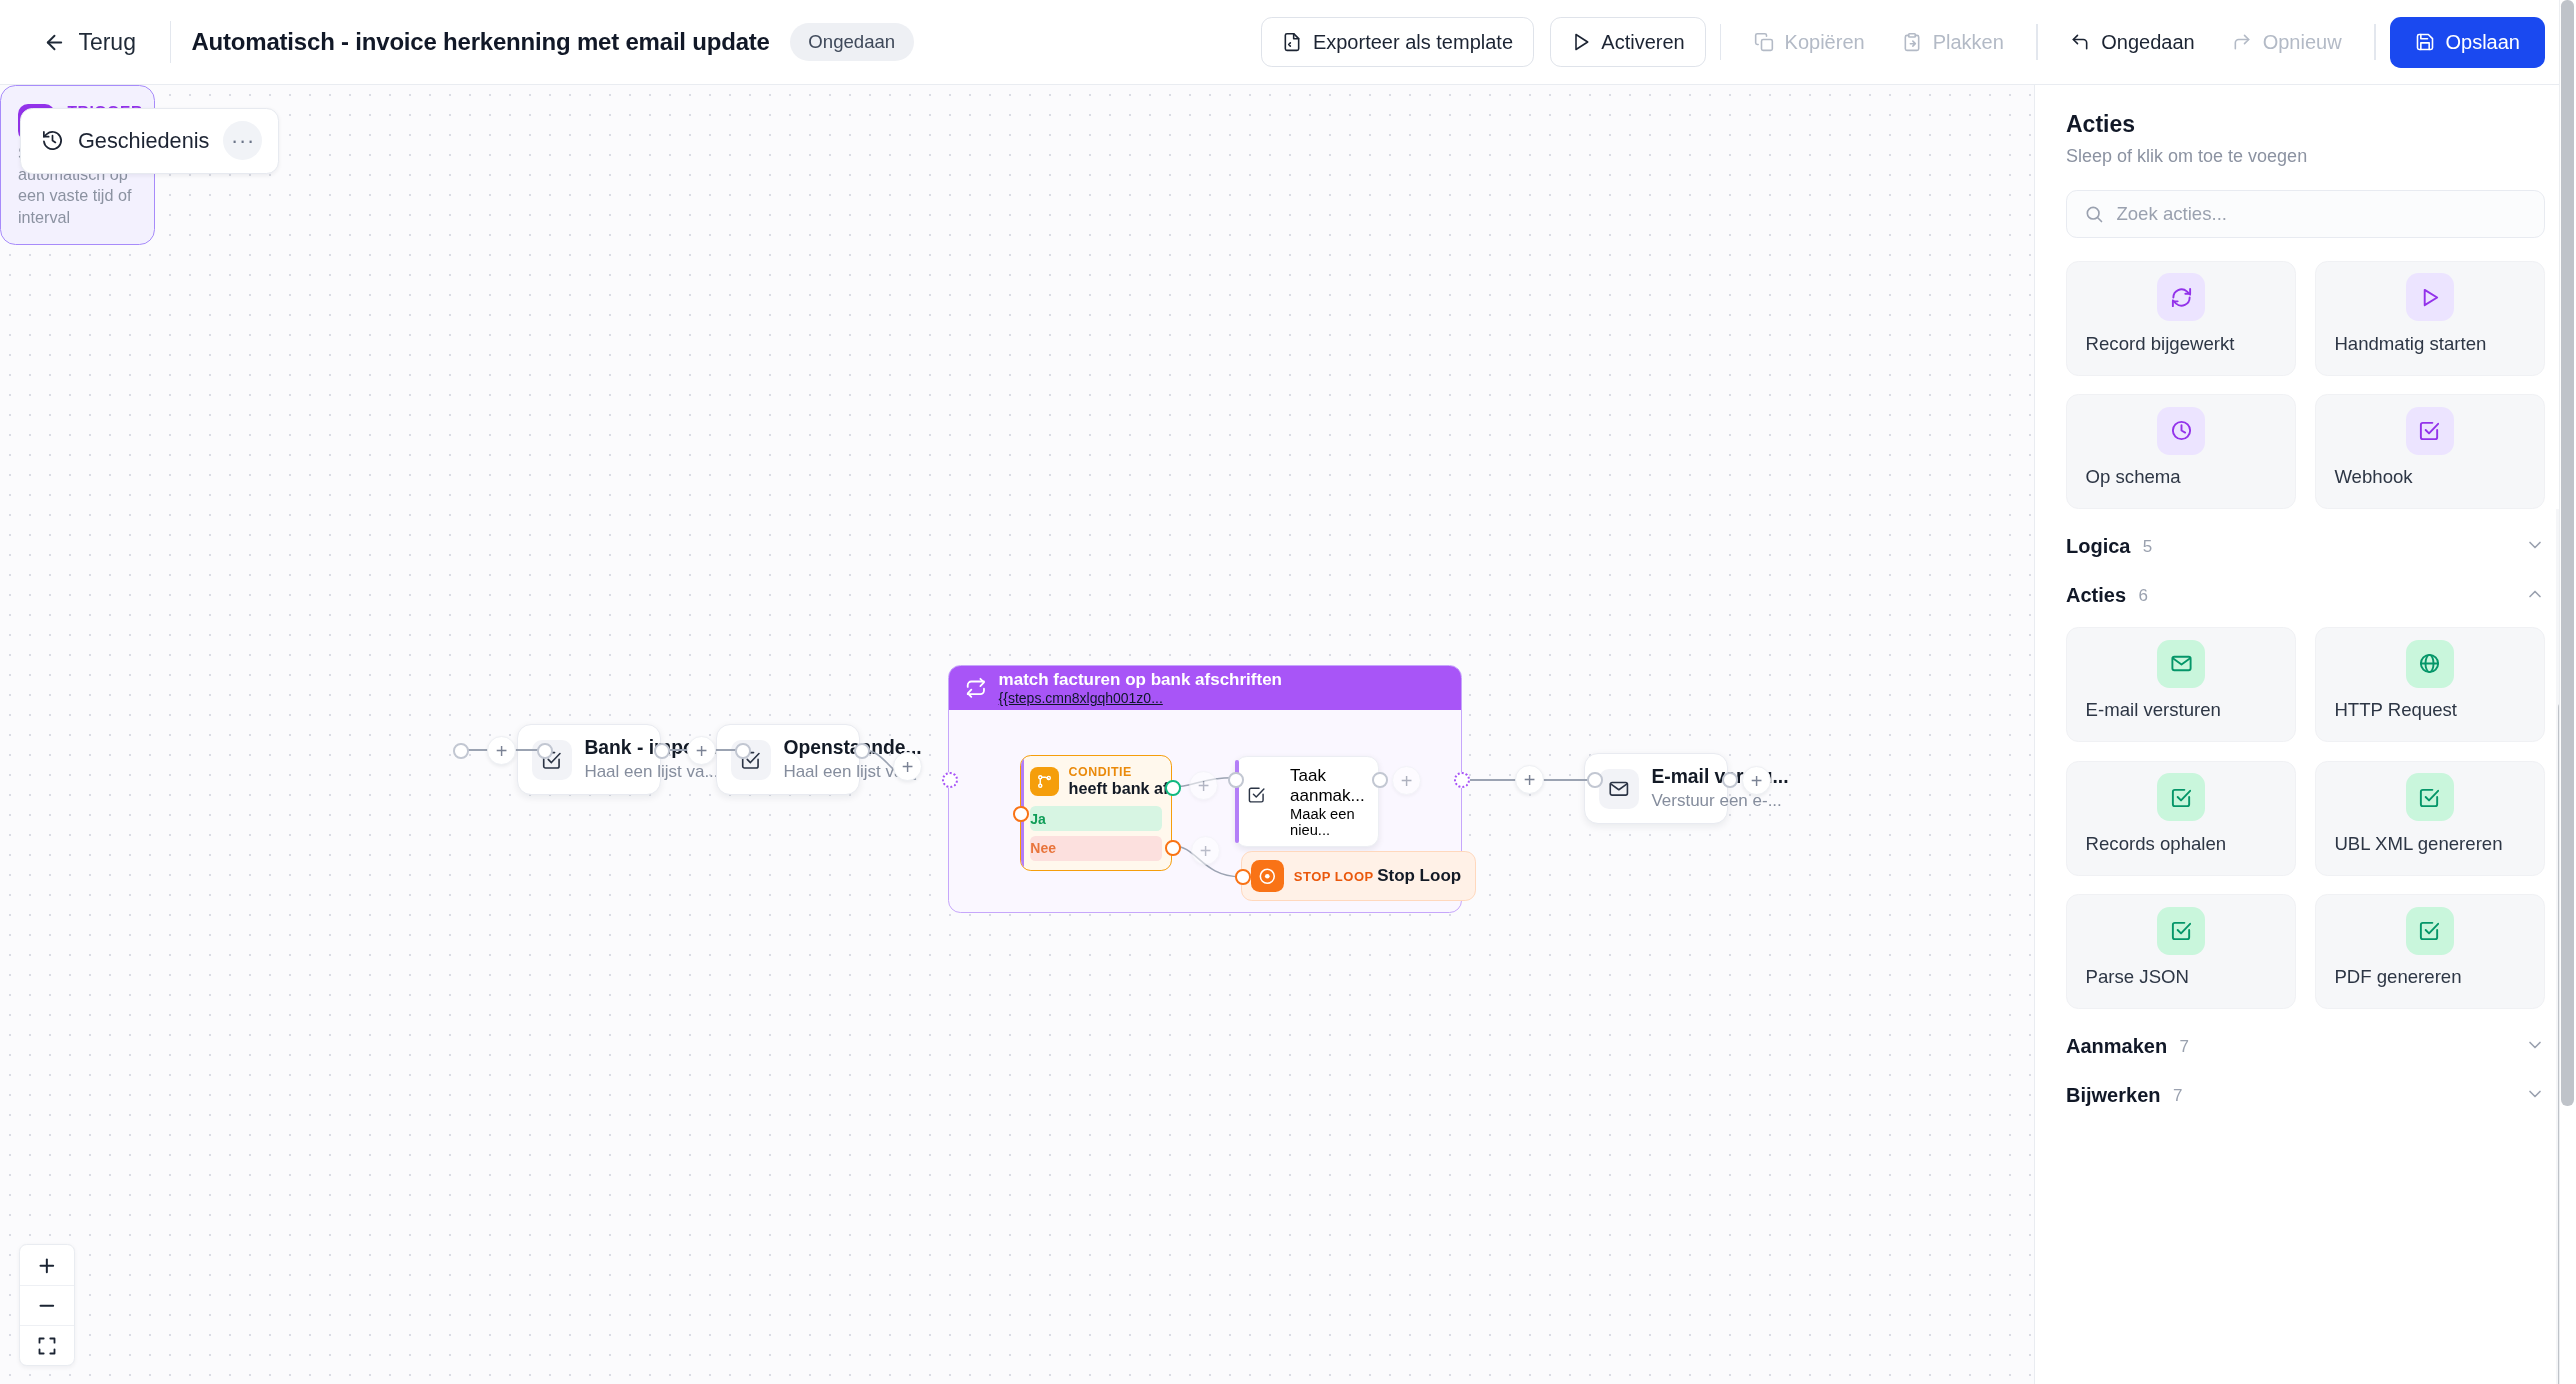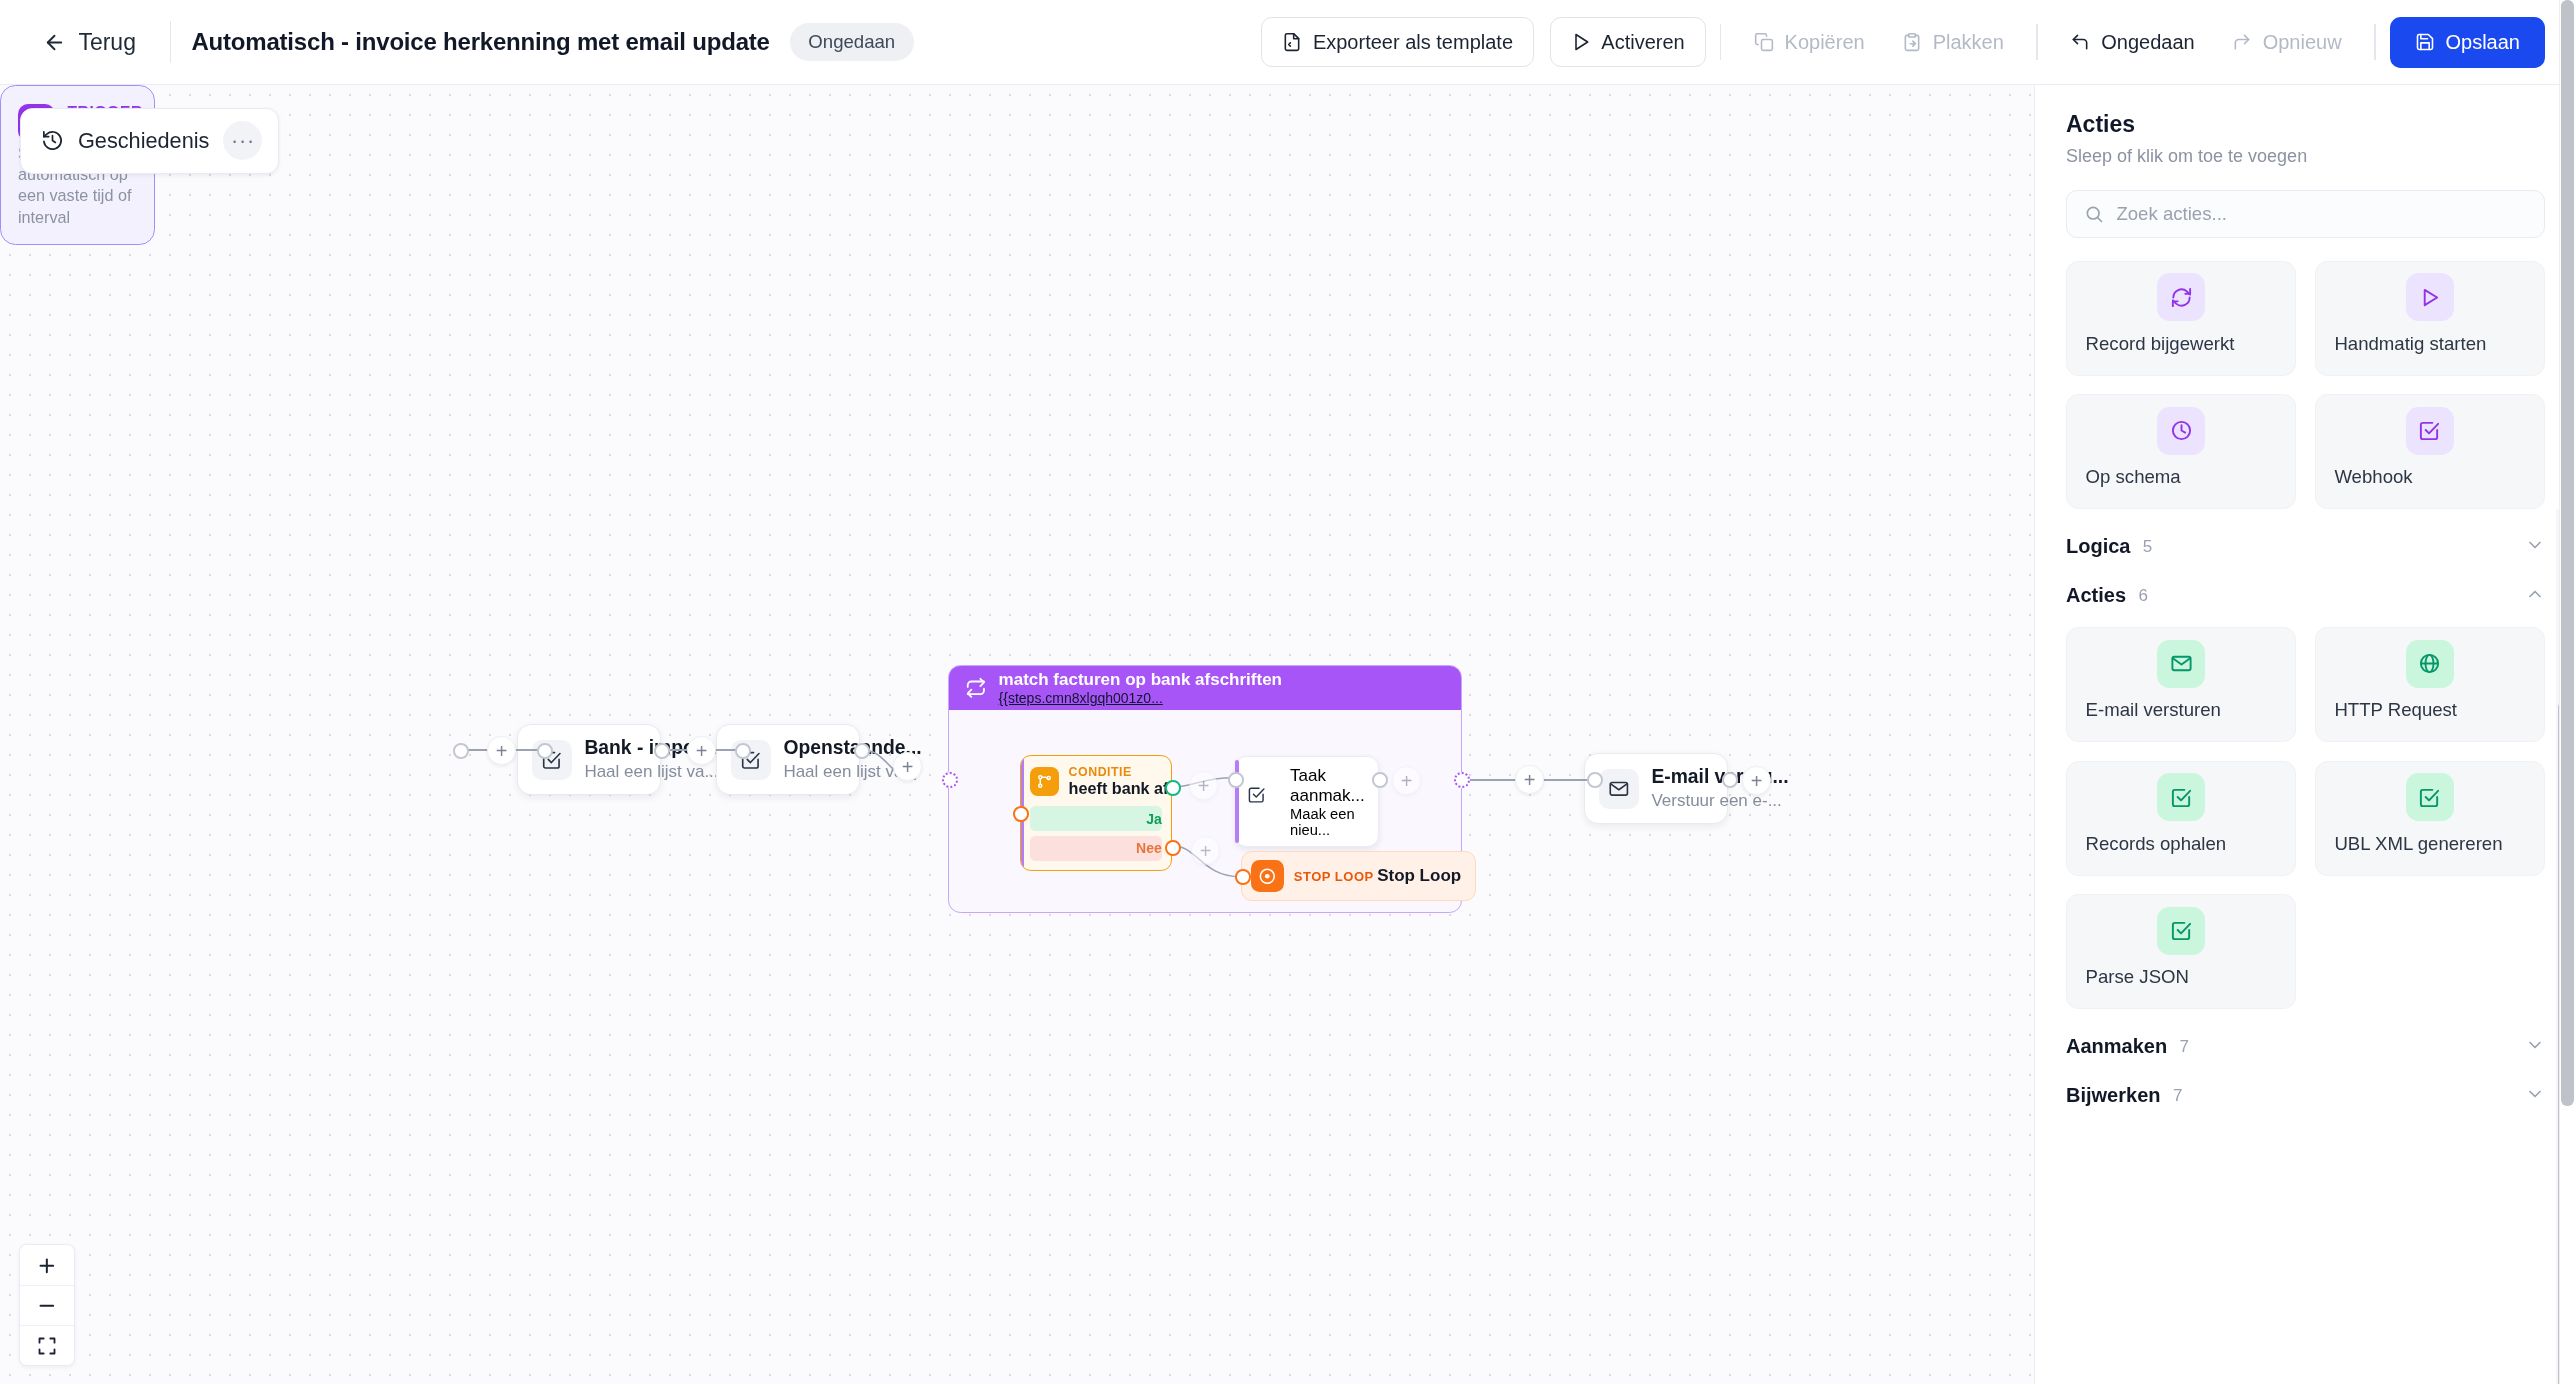--- a/index.html
+++ b/index.html
@@ -133,21 +133,21 @@
     border-radius: 10.8px; padding: 0; overflow: hidden; width: 152px;
   }
   .cond-top { display: flex; align-items: center; gap: 9.3px; padding: 9.3px 9.3px 7.7px 9.3px; }
   .cond-ico {
     width: 29px; height: 29px; border-radius: 7.7px; background: #f59e0b;
     display: flex; align-items: center; justify-content: center; flex: 0 0 29px;
   }
   .cond-kicker { font-size: 12.4px; font-weight: 700; letter-spacing: 0.5px; color: #ea8a0b; }
   .cond-name { font-size: 16.2px; font-weight: 700; color: #131a26; white-space: nowrap; }
   .branch {
-    margin: 0 9.3px 4.6px 9.3px; border-radius: 5.4px; text-align: right;
+    margin: 0 9.3px 4.6px 9.3px; border-radius: 5.4px; text-align: left;
     font-size: 14px; font-weight: 600; padding: 4.6px 0;
   }
   .branch.yes { background: #d7f5e3; color: #0f9d58; }
   .branch.no { background: #fce0de; color: #e8743b; margin-bottom: 9.3px; }
   .cond-leftbar {
     position: absolute; left: -1.5px; top: 0; bottom: 0; width: 4.6px;
     background: #b37ef7; border-radius: 2.3px;
   }
 
   .mini-node {
@@ -694,20 +694,31 @@
             <div class="acard-top">
               <span class="acard-ico ico-green">
                 <svg width="23" height="23" viewBox="0 0 24 24" fill="none" stroke="#059669" stroke-width="2" stroke-linecap="round" stroke-linejoin="round">
                     <path d="M20 11.5V19a2 2 0 0 1-2 2H5a2 2 0 0 1-2-2V6a2 2 0 0 1 2-2h10"></path>
                     <polyline points="8 11.5 11.5 15 21 5"></polyline>
                   </svg>
               </span>
             </div>
             <div class="acard-label">Parse JSON</div>
           </div>
+          <div class="acard">
+            <div class="acard-top">
+              <span class="acard-ico ico-green">
+                <svg width="23" height="23" viewBox="0 0 24 24" fill="none" stroke="#059669" stroke-width="2" stroke-linecap="round" stroke-linejoin="round">
+                    <path d="M20 11.5V19a2 2 0 0 1-2 2H5a2 2 0 0 1-2-2V6a2 2 0 0 1 2-2h10"></path>
+                    <polyline points="8 11.5 11.5 15 21 5"></polyline>
+                  </svg>
+              </span>
+            </div>
+            <div class="acard-label">PDF genereren</div>
+          </div>
         </div>
 
         <div class="section-head">
           <span class="sh-title">Aanmaken</span>
           <span class="sh-count">7</span>
           <span class="sh-chev">
             <svg width="20" height="20" viewBox="0 0 24 24" fill="none" stroke="#9aa1af" stroke-width="2" stroke-linecap="round" stroke-linejoin="round">
                 <polyline points="6 9 12 15 18 9"></polyline>
               </svg>
           </span>

